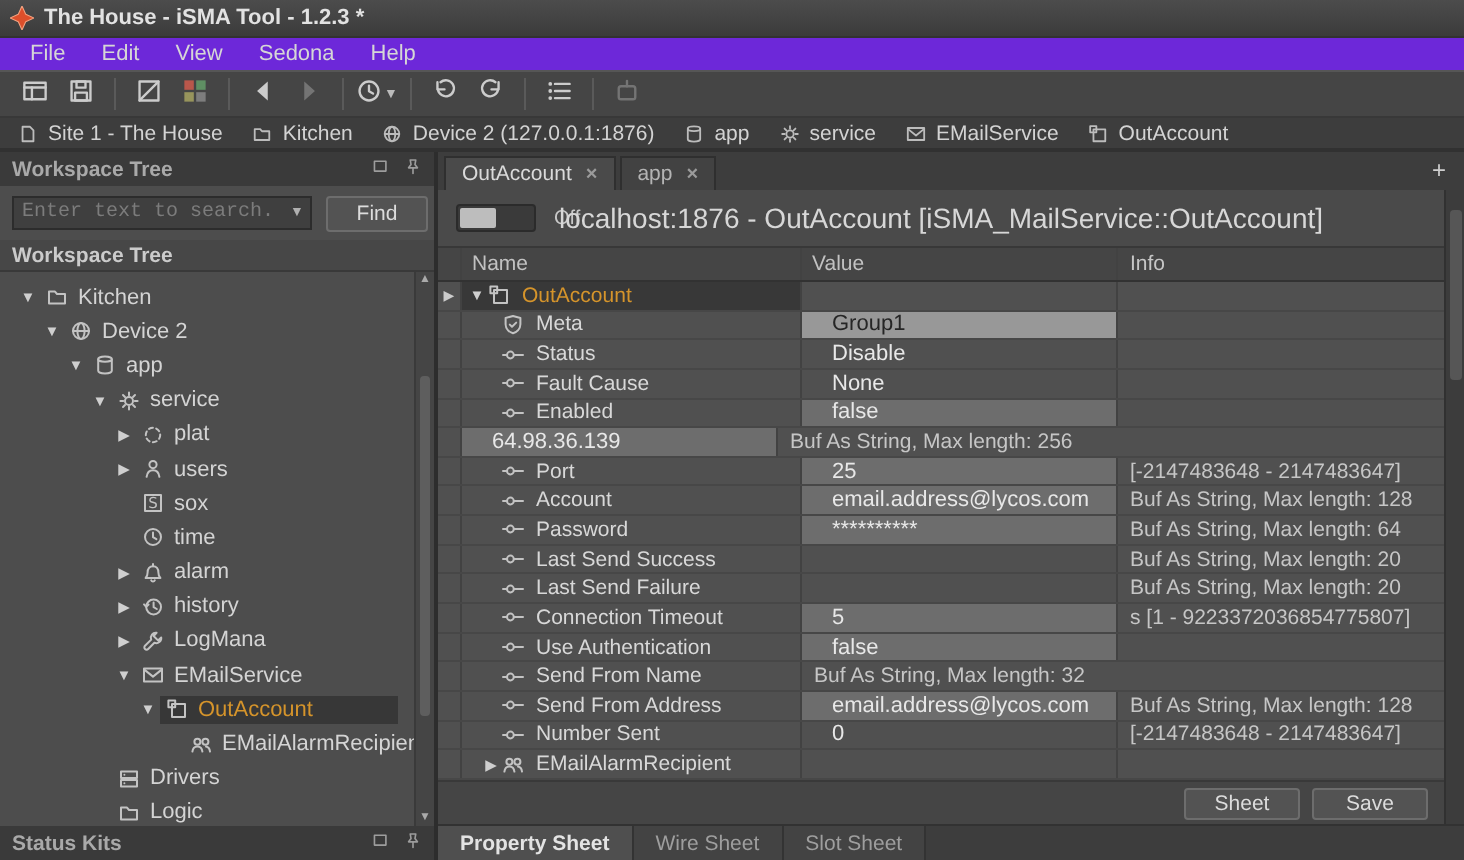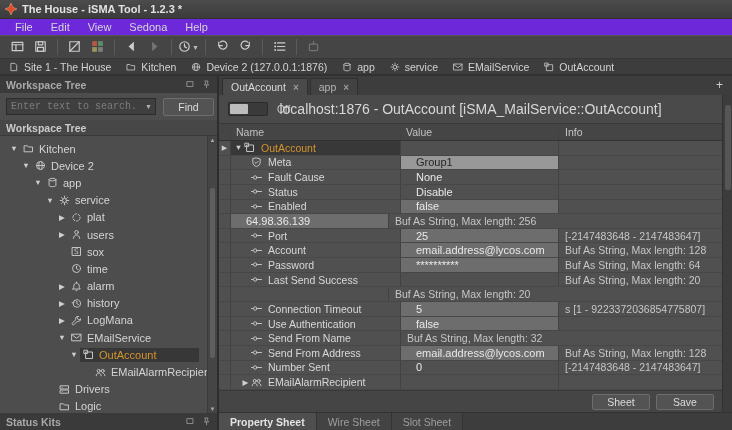--- a/index.html
+++ b/index.html
@@ -573,61 +573,61 @@
                 </div>
                 <div class="row">
                   <div class="cg"></div>
                   <div class="cn" style="padding-left: 20px;">
                     <span class="ricon">
                       <svg width="11" height="11" viewBox="0 0 11 11" fill="none" stroke="currentColor" stroke-width="1" stroke-linecap="round" stroke-linejoin="round">
                         <line x1=".5" y1="5.5" x2="10.5" y2="5.5"></line>
                         <circle cx="4.2" cy="5.5" r="1.7" fill="#505050"></circle>
                       </svg>
                     </span>
+                    <span class="rlabel">Status</span>
+                  </div>
+                  <div class="cv">
+                    <div class="val ">Disable</div>
+                  </div>
+                  <div class="ci"></div>
+                </div>
+                <div class="row">
+                  <div class="cg"></div>
+                  <div class="cn" style="padding-left: 20px;">
+                    <span class="ricon">
+                      <svg width="11" height="11" viewBox="0 0 11 11" fill="none" stroke="currentColor" stroke-width="1" stroke-linecap="round" stroke-linejoin="round">
+                        <line x1=".5" y1="5.5" x2="10.5" y2="5.5"></line>
+                        <circle cx="4.2" cy="5.5" r="1.7" fill="#505050"></circle>
+                      </svg>
+                    </span>
                     <span class="rlabel">Fault Cause</span>
                   </div>
                   <div class="cv">
                     <div class="val ">None</div>
                   </div>
                   <div class="ci"></div>
                 </div>
                 <div class="row">
                   <div class="cg"></div>
                   <div class="cn" style="padding-left: 20px;">
                     <span class="ricon">
                       <svg width="11" height="11" viewBox="0 0 11 11" fill="none" stroke="currentColor" stroke-width="1" stroke-linecap="round" stroke-linejoin="round">
                         <line x1=".5" y1="5.5" x2="10.5" y2="5.5"></line>
                         <circle cx="4.2" cy="5.5" r="1.7" fill="#505050"></circle>
                       </svg>
                     </span>
-                    <span class="rlabel">Status</span>
-                  </div>
-                  <div class="cv">
-                    <div class="val ">Disable</div>
+                    <span class="rlabel">Enabled</span>
+                  </div>
+                  <div class="cv">
+                    <div class="val editable">false</div>
                   </div>
                   <div class="ci"></div>
                 </div>
                 <div class="row">
                   <div class="cg"></div>
-                  <div class="cn" style="padding-left: 20px;">
-                    <span class="ricon">
-                      <svg width="11" height="11" viewBox="0 0 11 11" fill="none" stroke="currentColor" stroke-width="1" stroke-linecap="round" stroke-linejoin="round">
-                        <line x1=".5" y1="5.5" x2="10.5" y2="5.5"></line>
-                        <circle cx="4.2" cy="5.5" r="1.7" fill="#505050"></circle>
-                      </svg>
-                    </span>
-                    <span class="rlabel">Enabled</span>
-                  </div>
-                  <div class="cv">
-                    <div class="val editable">false</div>
-                  </div>
-                  <div class="ci"></div>
-                </div>
-                <div class="row">
-                  <div class="cg"></div>
                   <div class="cv">
                     <div class="val editable">64.98.36.139</div>
                   </div>
                   <div class="ci">Buf As String, Max length: 256</div>
                 </div>
                 <div class="row">
                   <div class="cg"></div>
                   <div class="cn" style="padding-left: 20px;">
                     <span class="ricon">
                       <svg width="11" height="11" viewBox="0 0 11 11" fill="none" stroke="currentColor" stroke-width="1" stroke-linecap="round" stroke-linejoin="round">
@@ -685,20 +685,29 @@
                     </span>
                     <span class="rlabel">Last Send Success</span>
                   </div>
                   <div class="cv">
                     <div class="val "></div>
                   </div>
                   <div class="ci">Buf As String, Max length: 20</div>
                 </div>
                 <div class="row">
                   <div class="cg"></div>
+                  <div class="cn" style="padding-left: 20px;">
+                    <span class="ricon">
+                      <svg width="11" height="11" viewBox="0 0 11 11" fill="none" stroke="currentColor" stroke-width="1" stroke-linecap="round" stroke-linejoin="round">
+                        <line x1=".5" y1="5.5" x2="10.5" y2="5.5"></line>
+                        <circle cx="4.2" cy="5.5" r="1.7" fill="#505050"></circle>
+                      </svg>
+                    </span>
+                    <span class="rlabel">Last Send Failure</span>
+                  </div>
                   <div class="cv">
                     <div class="val "></div>
                   </div>
                   <div class="ci">Buf As String, Max length: 20</div>
                 </div>
                 <div class="row">
                   <div class="cg"></div>
                   <div class="cn" style="padding-left: 20px;">
                     <span class="ricon">
                       <svg width="11" height="11" viewBox="0 0 11 11" fill="none" stroke="currentColor" stroke-width="1" stroke-linecap="round" stroke-linejoin="round">

